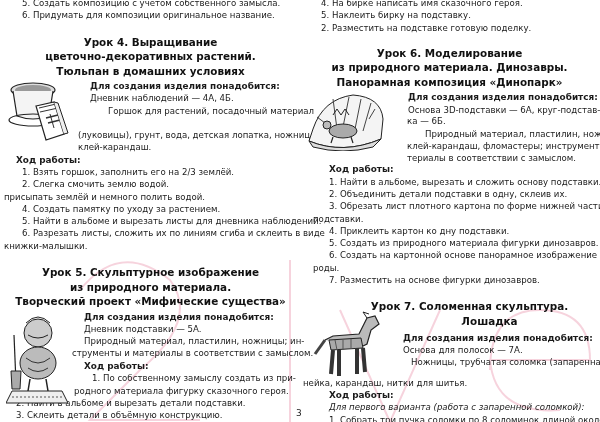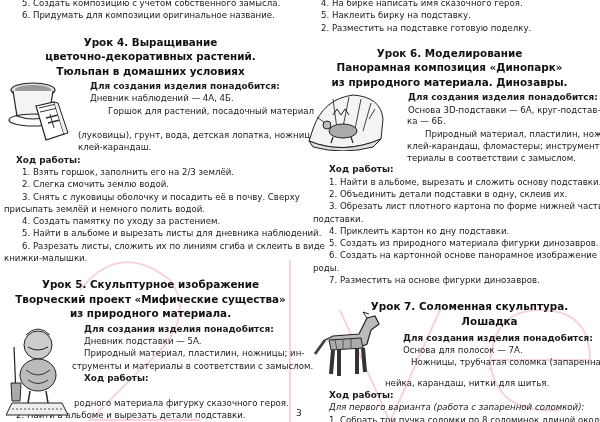--- a/index.html
+++ b/index.html
@@ -58,66 +58,66 @@
         <p class="p">Дневник наблюдений — 4А, 4Б.</p>
         <p class="p" style="padding-left:18px">Горшок для растений, посадочный материал</p>
       </div>
     </div>
     <p class="p" style="margin-left:74px; margin-top:-13px">(луковицы), грунт, вода, детская лопатка, ножницы,</p>
     <p class="p" style="margin-left:74px">клей-карандаш.</p>
 
     <p class="sub" style="padding-left:12px">Ход работы:</p>
     <p class="p ind">1. Взять горшок, заполнить его на 2/3 землёй.</p>
     <p class="p ind">2. Слегка смочить землю водой.</p>
-    <p class="p ind">3. Снять с луковицы оболочку и посадить её в почву. Сверху</p>
     <p class="p">присыпать землёй и немного полить водой.</p>
     <p class="p ind">4. Создать памятку по уходу за растением.</p>
     <p class="p ind">5. Найти в альбоме и вырезать листы для дневника наблюдений.</p>
     <p class="p ind">6. Разрезать листы, сложить их по линиям сгиба и склеить в виде</p>
     <p class="p">книжки-малышки.</p>
 
     <div style="height:13px"></div>
     <p class="h">Урок 5. Скульптурное изображение</p>
+    <p class="h">из природного материала.</p>
     <p class="h">Творческий проект «Мифические существа»</p>
-    <p class="h">из природного материала.</p>
 
     <div style="position:relative; height:74px; margin-top:2px;">
       <svg class="illu" style="left:2px; top:2px; width:62px; height:92px;" viewBox="0 0 62 92">
         <path d="M6 78 L56 78 L62 90 L0 90 Z" fill="#eee" stroke="#222" stroke-width="1"></path>
         <path d="M6 84 L56 84" stroke="#555" stroke-dasharray="2 2" stroke-width="1"></path>
         <circle cx="32" cy="20" r="14" fill="#ccc" stroke="#222" stroke-width="1"></circle>
         <path d="M20 10 Q32 -2 44 10 M22 22 Q32 28 42 22" stroke="#222" fill="none" stroke-width="1"></path>
         <ellipse cx="32" cy="50" rx="18" ry="16" fill="#bbb" stroke="#222" stroke-width="1"></ellipse>
         <path d="M20 45 Q32 55 44 45 M22 55 Q32 62 42 55" stroke="#333" fill="none" stroke-width="1"></path>
         <path d="M24 66 L22 78 M40 66 L42 78" stroke="#222" stroke-width="1.5"></path>
         <path d="M8 22 L10 70" stroke="#222" stroke-width="1.2"></path>
         <path d="M5 58 L15 58 L14 76 L6 76 Z" fill="#aaa" stroke="#222" stroke-width="1"></path>
       </svg>
       <div style="position:absolute; left:80px; top:0; width:212px;">
         <p class="sub">Для создания изделия понадобится:</p>
         <p class="p">Дневник подставки — 5А.</p>
         <p class="p" style="padding-left:0">Природный материал, пластилин, ножницы; ин-</p>
         <p class="p" style="margin-left:-12px">струменты и материалы в соответствии с замыслом.</p>
         <p class="sub">Ход работы:</p>
+        <p class="p" style="padding-left:8px">1. По собственному замыслу создать из при-</p>
       </div>
     </div>
     <p class="p" style="margin-left:70px">родного материала фигурку сказочного героя.</p>
     <p class="p" style="padding-left:12px">2. Найти в альбоме и вырезать детали подставки.</p>
     <p class="p" style="padding-left:12px">3. Склеить детали в объёмную конструкцию.</p>
   </div>
 
   <div class="col right">
     <p class="p ind" style="margin-top:-3px">4. На бирке написать имя сказочного героя.</p>
     <p class="p ind">5. Наклеить бирку на подставку.</p>
     <p class="p ind">2. Разместить на подставке готовую поделку.</p>
 
     <div style="height:12px"></div>
     <p class="h">Урок 6. Моделирование</p>
+    <p class="h">из природного материала. Динозавры.</p>
     <p class="h">Панорамная композиция «Динопарк»</p>
-    <p class="h">из природного материала. Динозавры.</p>
 
     <div style="position:relative; height:74px; margin-top:2px;">
       <svg class="illu" style="left:0; top:-2px; width:84px; height:62px;" viewBox="0 0 84 62">
         <path d="M10 40 Q20 10 50 6 Q78 8 80 30 L78 50 Q40 66 6 52 Z" fill="#f4f4f4" stroke="#222" stroke-width="1"></path>
         <path d="M30 10 L34 40 M46 8 L40 38 M58 10 L52 40 M68 14 L60 42" stroke="#444" stroke-width="1"></path>
         <path d="M14 28 L22 34 M72 20 L66 30" stroke="#444" stroke-width="1"></path>
         <ellipse cx="40" cy="42" rx="14" ry="7" fill="#aaa" stroke="#222" stroke-width="1"></ellipse>
         <circle cx="24" cy="36" r="4" fill="#bbb" stroke="#222" stroke-width="1"></circle>
         <path d="M30 48 L28 54 M48 48 L50 54" stroke="#222" stroke-width="1.2"></path>
         <path d="M30 26 L34 20 L38 26 L42 20 L46 26" fill="none" stroke="#222" stroke-width="1"></path>
@@ -158,21 +158,21 @@
         <path d="M54 8 L50 2 L56 4" stroke="#222" fill="none" stroke-width="1"></path>
         <path d="M22 30 L24 40 M30 30 L30 40 M38 29 L38 39" stroke="#555" stroke-width="1"></path>
       </svg>
       <p class="h" style="position:absolute; left:0; width:293px; top:0; padding-left:40px">Лошадка</p>
       <div style="position:absolute; left:100px; top:18px; width:195px;">
         <p class="sub">Для создания изделия понадобится:</p>
         <p class="p">Основа для полосок — 7А.</p>
         <p class="p" style="padding-left:8px">Ножницы, трубчатая соломка (запаренная), ли-</p>
       </div>
     </div>
-    <p class="p" style="margin-left:82px; margin-top:-5px">нейка, карандаш, нитки для шитья.</p>
+    <p class="p" style="margin-top:-5px">нейка, карандаш, нитки для шитья.</p>
     <p class="sub" style="padding-left:26px">Ход работы:</p>
     <p class="p ind2 ital">Для первого варианта (работа с запаренной соломкой):</p>
     <p class="p ind2">1. Собрать три пучка соломки по 8 соломинок длиной около</p>
 
   </div>
 
   <div class="pnum">3</div>
 </div>
 
 </body></html>

